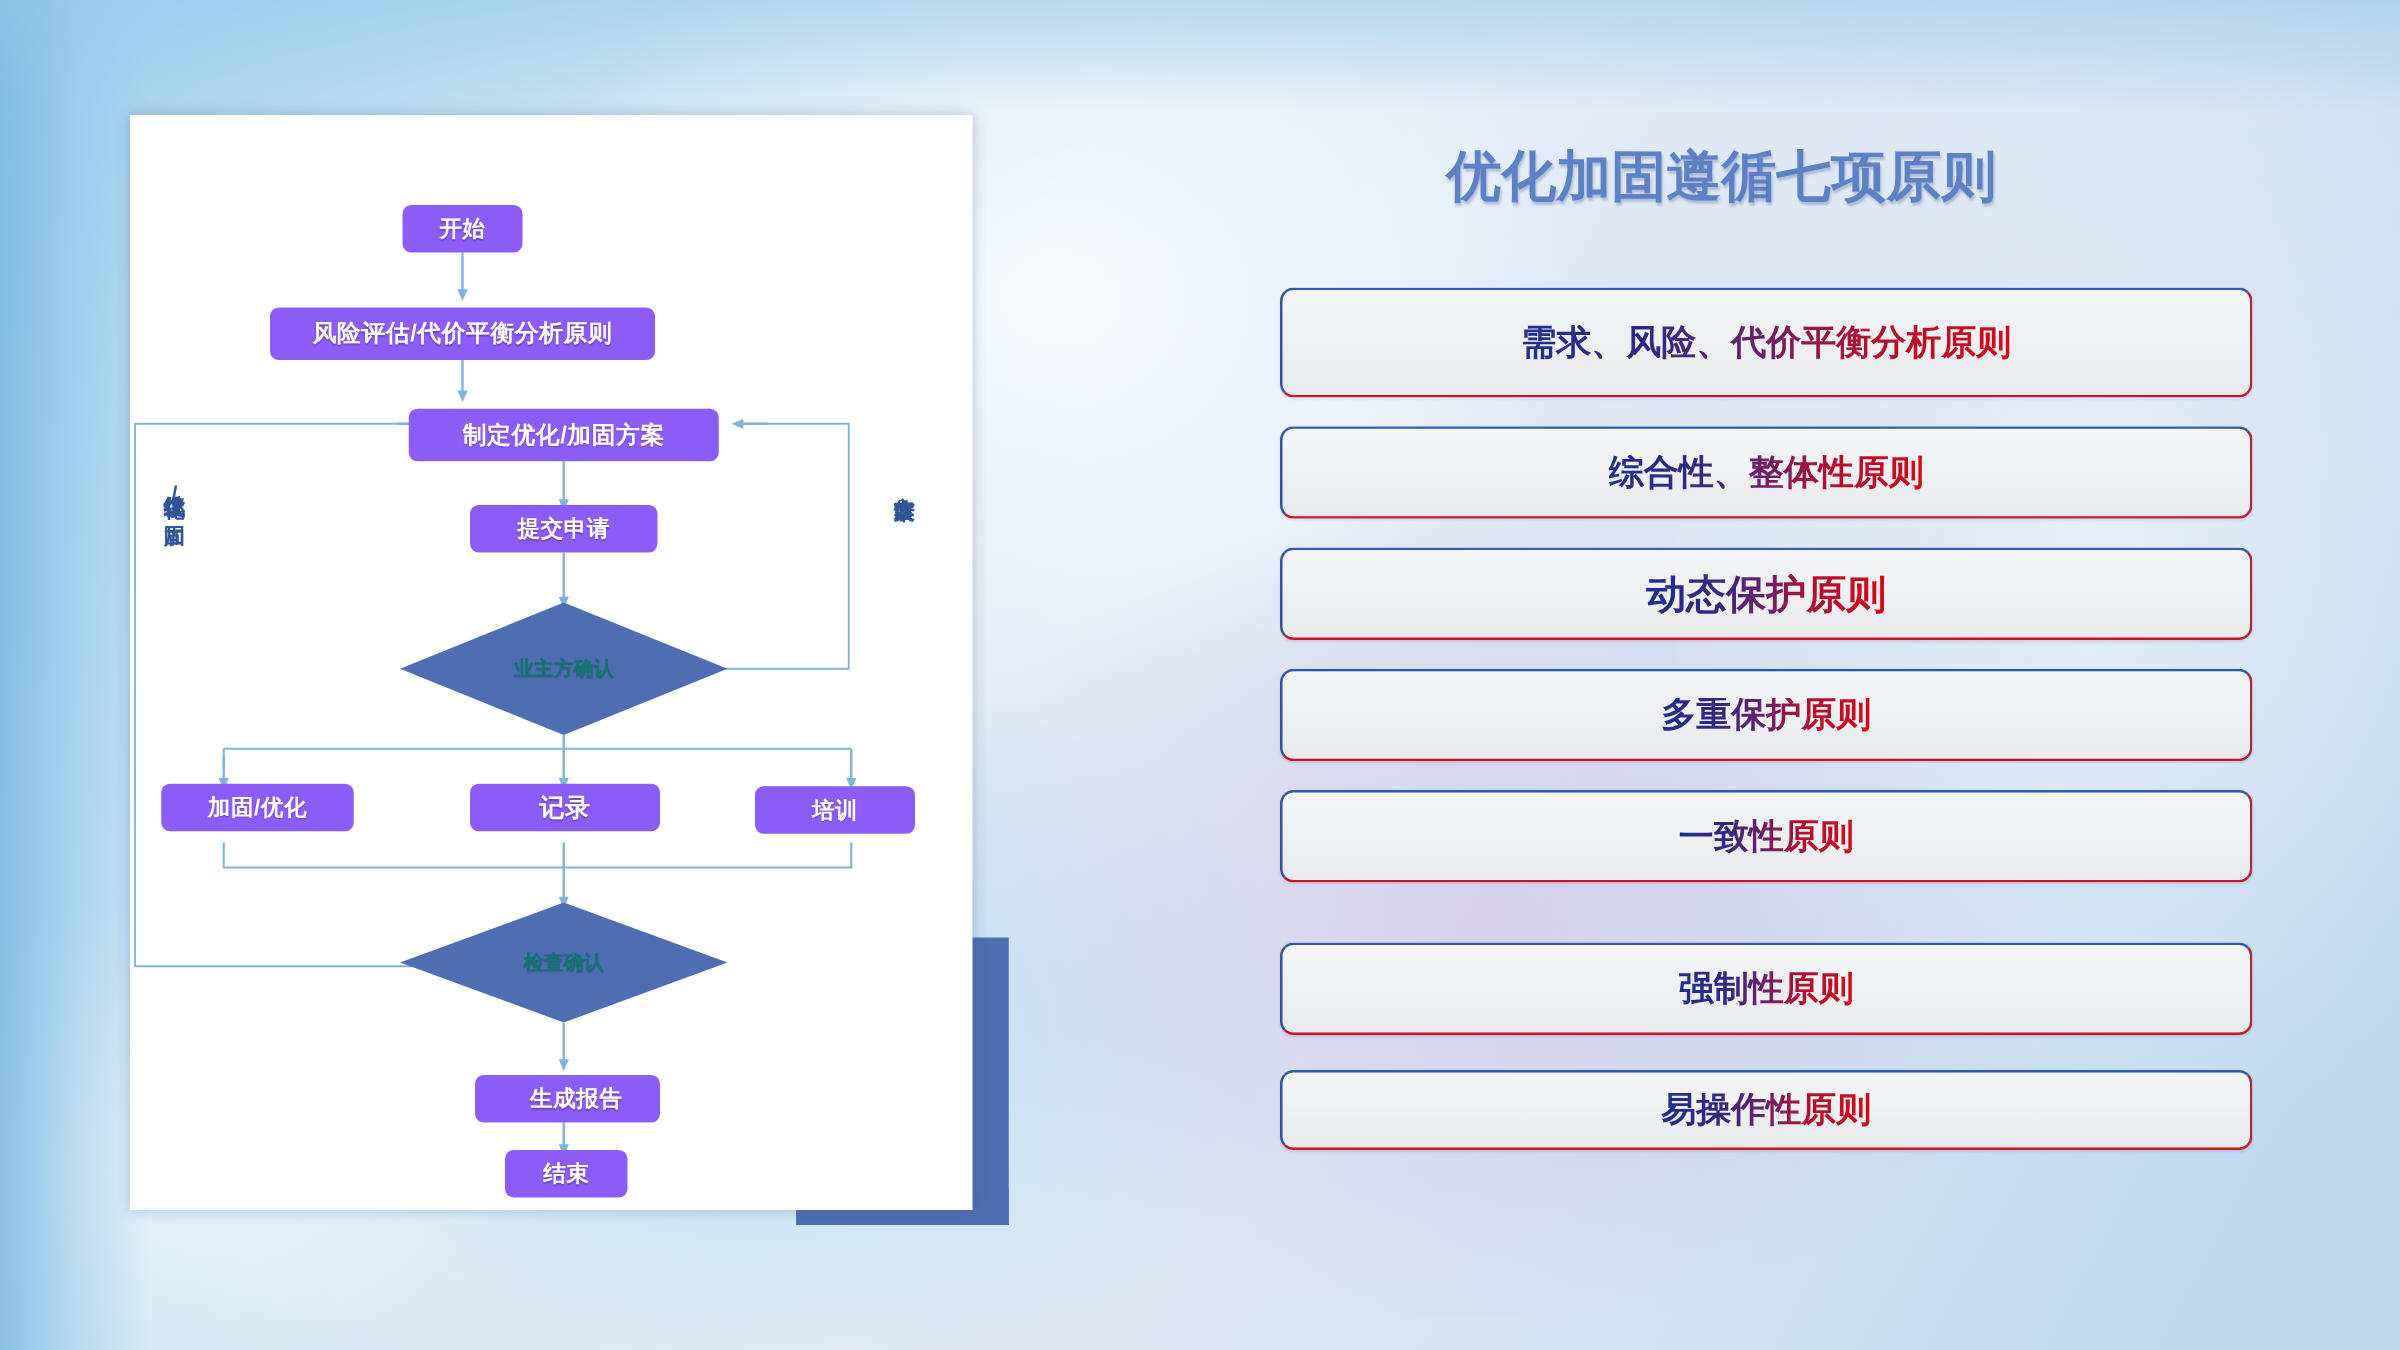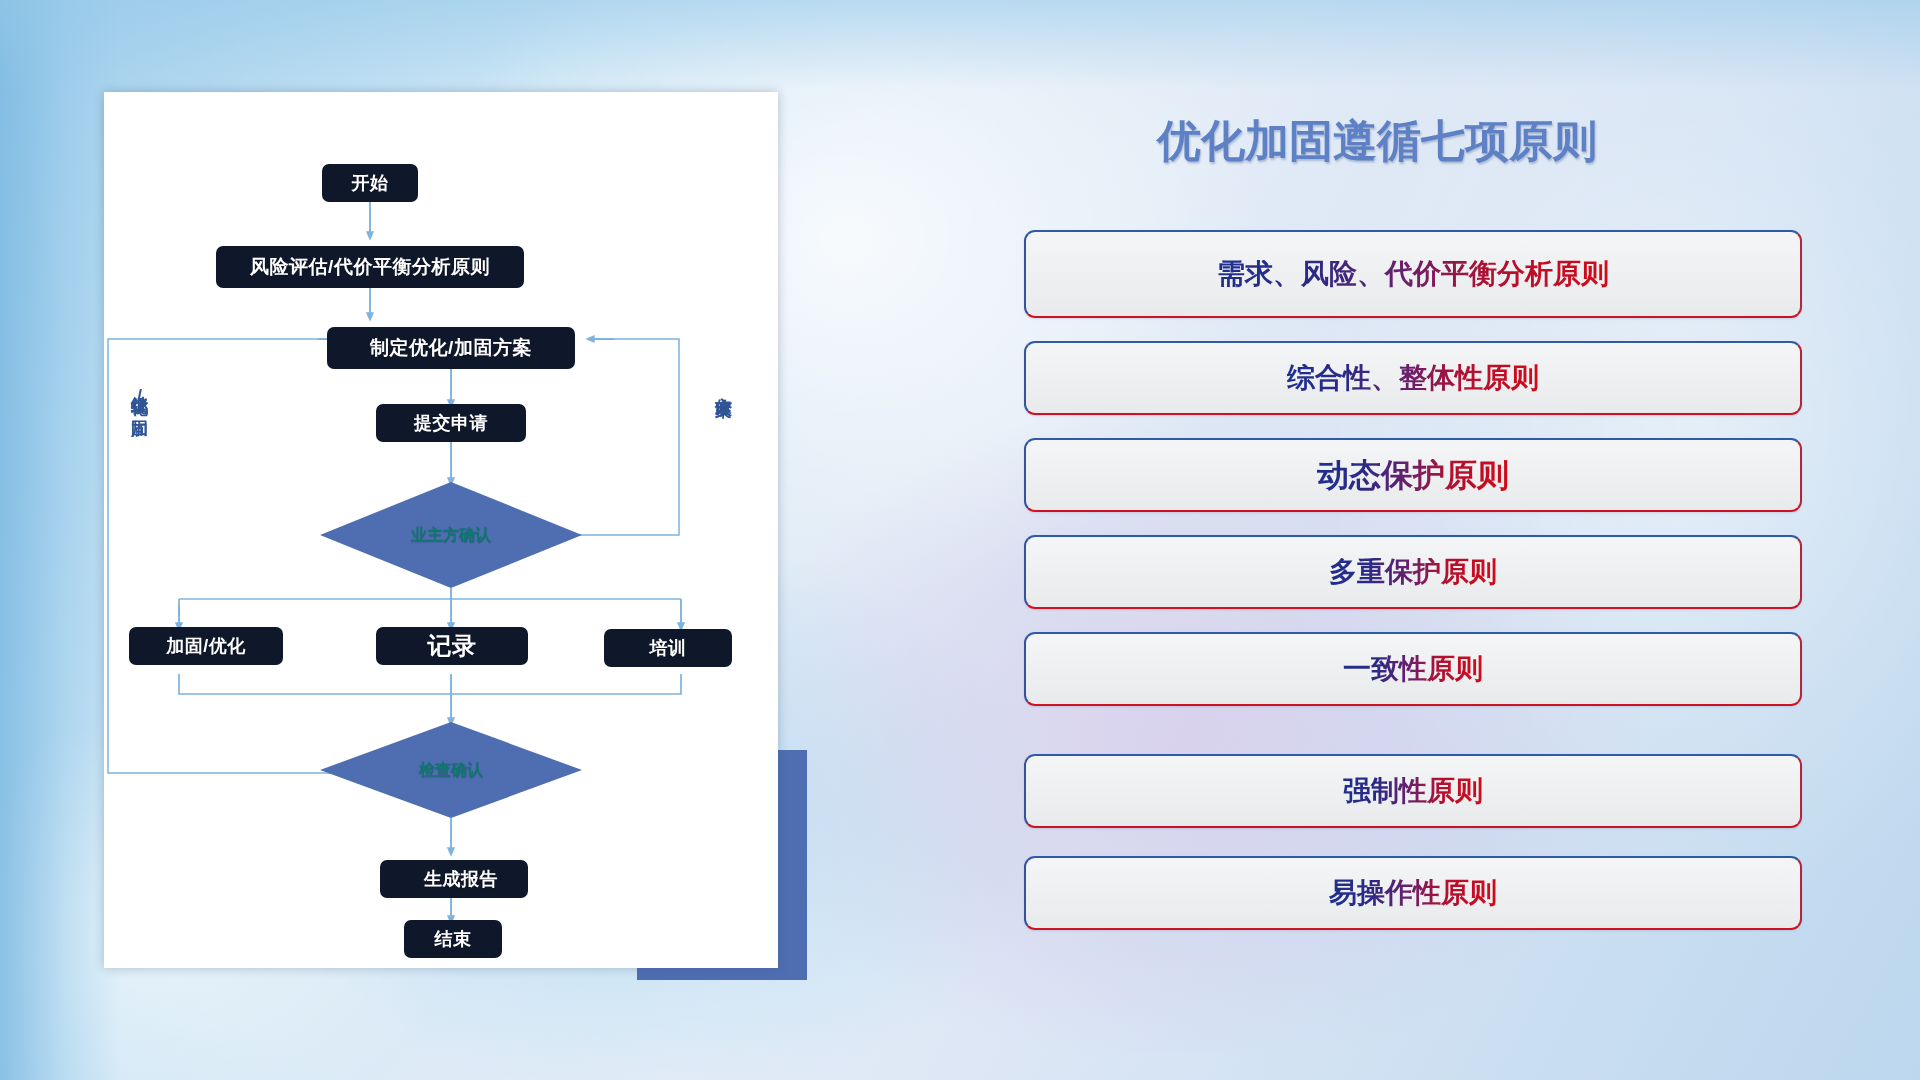--- a/index.html
+++ b/index.html
@@ -61,21 +61,21 @@
   
   .flow-panel{
     position:absolute;
     background:#ffffff;
     box-shadow:0 0 10px rgba(60,90,130,.33);
   }
 
   
   .fnode{
     position:absolute;
-    background:#0f172a;
+    background:#8b5cf6;
     border-radius:7px;
     color:#ffffff;
     display:flex;align-items:center;justify-content:center;
     font-weight:700;
     letter-spacing:.5px;
     text-shadow:0 1px 1px rgba(0,0,0,.22);
     box-sizing:border-box;
     white-space:nowrap;
   }
   .fdiamond{
@@ -211,21 +211,21 @@
 
     <div class="fdiamond" style="left:216px;top:390px;width:262px;height:106px;font-size:16px;">
       <div class="dshape"></div>
       <span class="dlabel">业主方确认</span>
     </div>
 
     <div class="fnode" style="left:25px;top:535px;width:154px;height:38px;font-size:18px;">
       <span>加固/优化</span>
     </div>
 
-    <div class="fnode" style="left:272px;top:535px;width:152px;height:38px;font-size:24px;">
+    <div class="fnode" style="left:272px;top:535px;width:152px;height:38px;font-size:20px;">
       <span>记录</span>
     </div>
 
     <div class="fnode" style="left:500px;top:537px;width:128px;height:38px;font-size:18px;">
       <span>培训</span>
     </div>
 
     <div class="fdiamond" style="left:216px;top:630px;width:262px;height:96px;font-size:16px;">
       <div class="dshape"></div>
       <span class="dlabel">检查确认</span>
@@ -269,19 +269,19 @@
     </div>
 
     <div class="pitem" style="height:74px;margin-bottom:23px;">
       <span class="ptext" style="font-size:28px;">一致性原则</span>
     </div>
 
     <div class="pitem" style="height:74px;margin-bottom:23px;margin-top:48px;">
       <span class="ptext" style="font-size:28px;">强制性原则</span>
     </div>
 
-    <div class="pitem" style="height:74px;margin-top:28px;">
+    <div class="pitem" style="height:64px;margin-top:28px;">
       <span class="ptext" style="font-size:28px;">易操作性原则</span>
     </div>
 
   </div>
 
 </div>
 
 </body></html>

